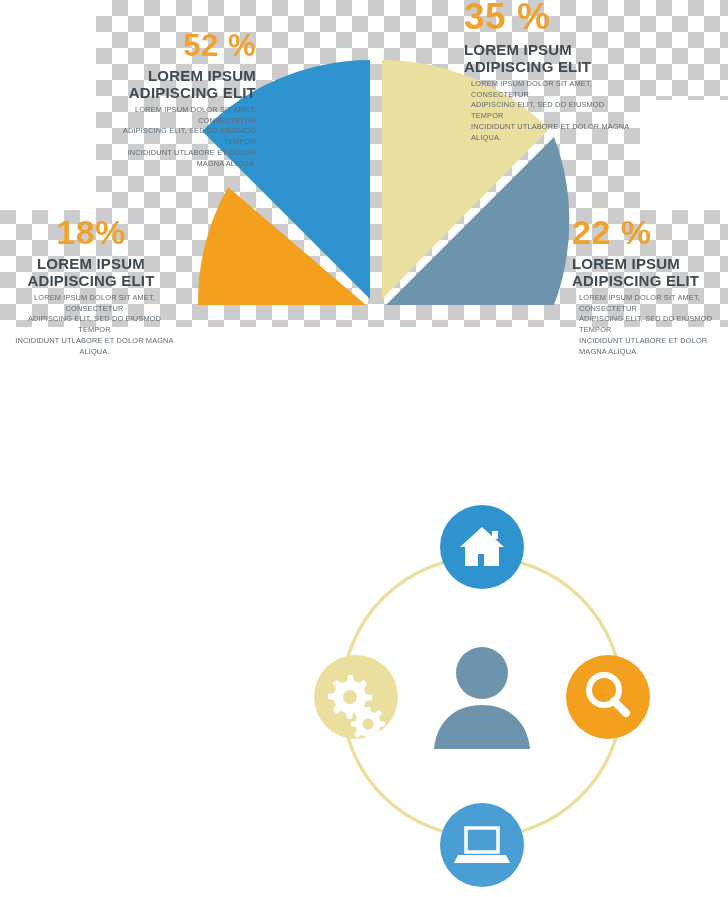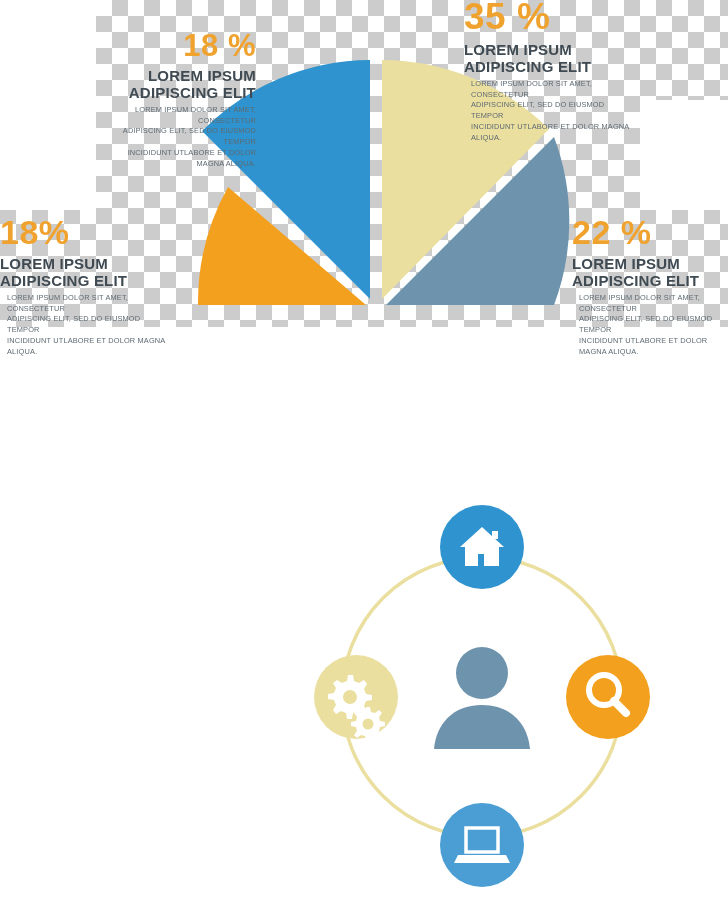--- a/index.html
+++ b/index.html
@@ -62,21 +62,21 @@
     font-size: 7.4px;
     color: #5d6a73;
     line-height: 1.45;
     margin-top: 4px;
     letter-spacing: 0.15px;
   }
   .callout .body span { display: block; padding-left: 7px; }
 
   #callout-25 { left: 96px;  top: 30px;  width: 160px; text-align: right; }
   #callout-35 { left: 464px; top: -2px;  width: 172px; text-align: left; }
-  #callout-18 { left: 0px;   top: 215px; width: 166px; text-align: left; }
+  #callout-18 { left: 8px;   top: 215px; width: 166px; text-align: center; }
   #callout-22 { left: 572px; top: 215px; width: 160px; text-align: left; }
 
   #callout-25 .pct { font-size: 31px; }
   #callout-35 .pct { font-size: 37px; }
   #callout-18 .pct { font-size: 34px; }
   #callout-22 .pct { font-size: 34px; }
 
   
   #circle-diagram {
     position: absolute;
@@ -101,21 +101,21 @@
 
     <path fill="#2e93ce" d="M 190 299 L 22 131 A 238 238 0 0 1 190 60 Z"></path>
 
     <path fill="#6e93ad" d="M 206 305 L 374 137 A 238 238 0 0 1 374 305 Z"></path>
 
     <path fill="#f4a01f" d="M 186 305 L 18 305 A 238 238 0 0 1 48 187 Z"></path>
   </svg>
 </div>
 
 <div class="callout" id="callout-25">
-  <div class="pct">18 %</div>
+  <div class="pct">52 %</div>
   <div class="headline">LOREM IPSUM ADIPISCING ELIT</div>
   <div class="body">
     <span>LOREM IPSUM DOLOR SIT AMET, CONSECTETUR</span>
     <span>ADIPISCING ELIT, SED DO EIUSMOD TEMPOR</span>
     <span>INCIDIDUNT UTLABORE ET DOLOR MAGNA ALIQUA.</span>
   </div>
 </div>
 
 <div class="callout" id="callout-35">
   <div class="pct">35 %</div>

